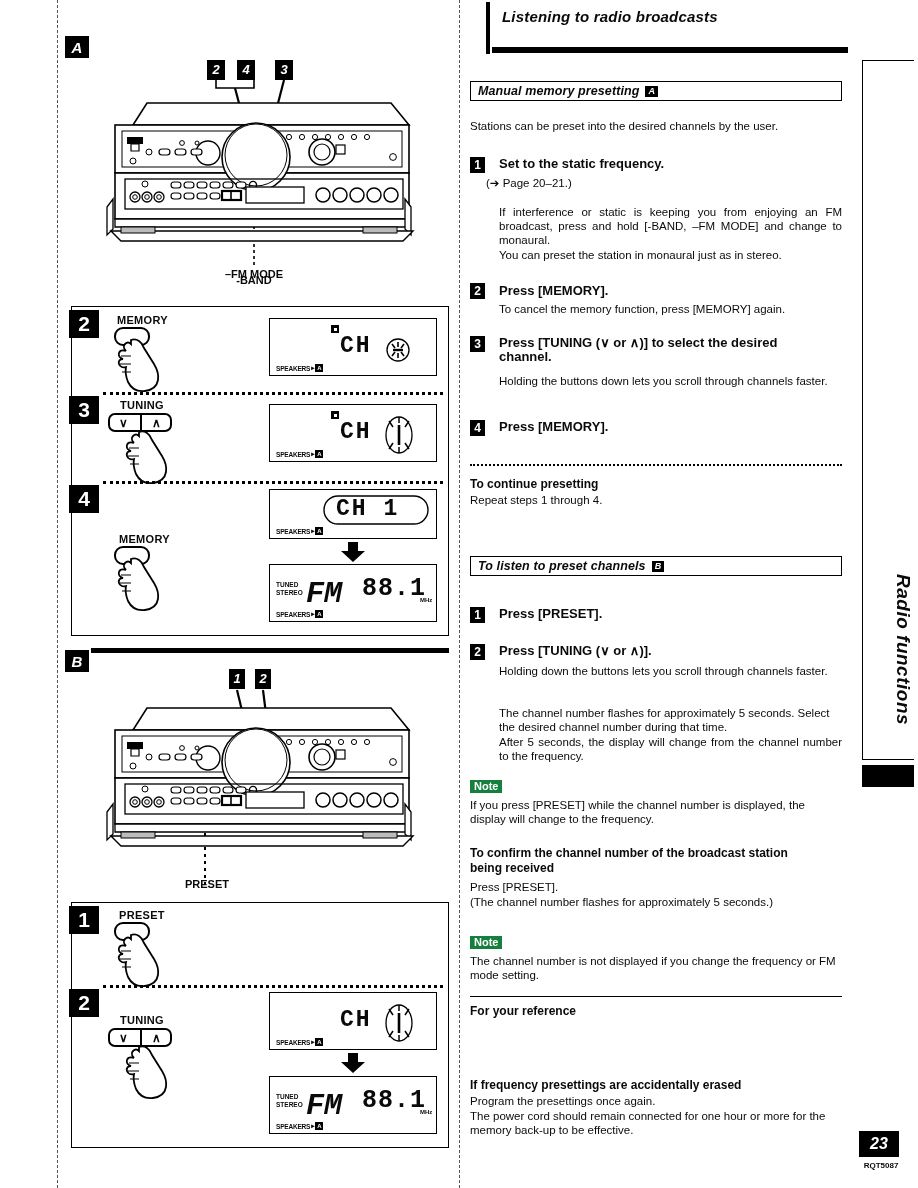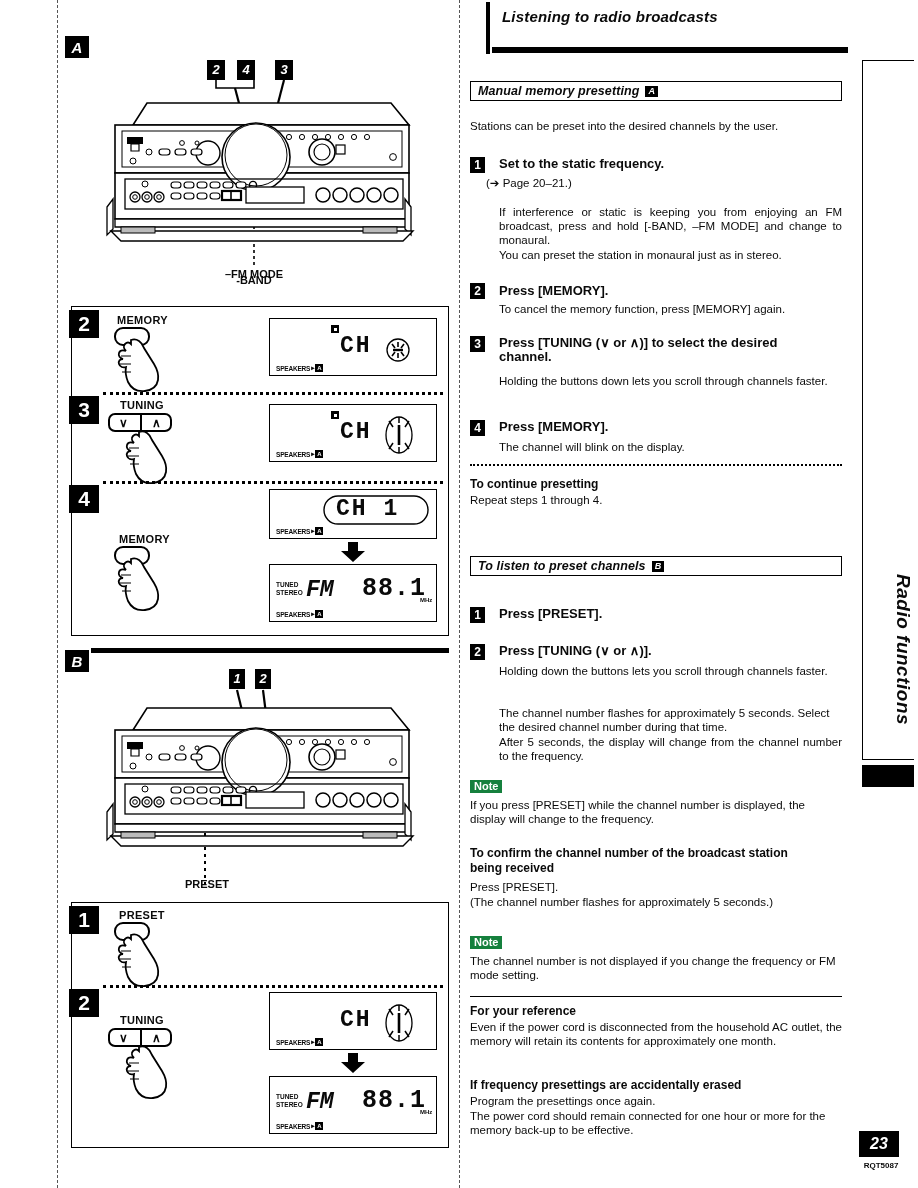--- a/index.html
+++ b/index.html
@@ -83,21 +83,21 @@
   }
   .lcd .memicon::after{
     content:''; position:absolute; left:1.5px; top:1.5px;
     width:3px;height:3px;background:#fff;
   }
   .lcd .tuned {
     position:absolute; font-size:6.5px; font-weight:bold; line-height:7.5px;
   }
   .lcd .fm {
     position:absolute; font-family:"Liberation Mono", monospace;
-    font-size:23px; font-weight:bold; font-style:italic;
+    font-size:30px; font-weight:bold; font-style:italic;
   }
   .lcd .freq {
     position:absolute; font-family:"Liberation Mono", monospace;
     font-size:25px; font-weight:bold; letter-spacing:1px;
   }
   .lcd .mhz { position:absolute; font-size:6px; font-weight:bold; }
   .btn-rect {
     position:absolute; border:2px solid #000; border-radius:7px; background:#fff;
   }
   .btn-rect .divider { position:absolute; top:0; bottom:0; width:2px; background:#000; left:50%; }
@@ -546,21 +546,20 @@
     <div class="stepnum" style="left:0; top:283px;">2</div>
     <div class="steptitle" style="left:29px; top:284px;">Press [MEMORY].</div>
     <div class="para nj" style="left:29px; top:302px; width:343px;">To cancel the memory function, press [MEMORY] again.</div>
 
     <div class="stepnum" style="left:0; top:336px;">3</div>
     <div class="steptitle" style="left:29px; top:336px; width:300px;">Press [TUNING (∨ or ∧)] to select the desired channel.</div>
     <div class="para" style="left:29px; top:374px; width:343px;">Holding the buttons down lets you scroll through channels faster.</div>
 
     <div class="stepnum" style="left:0; top:420px;">4</div>
     <div class="steptitle" style="left:29px; top:420px;">Press [MEMORY].</div>
-    <div class="para nj" style="left:29px; top:440px; width:343px;">The channel will blink on the display.</div>
 
     <div class="dotrule" style="top:464px;"></div>
 
     <div class="bold-head" style="top:477px;">To continue presetting</div>
     <div class="para nj" style="top:493px;">Repeat steps 1 through 4.</div>
 
     <div class="sec-head" style="top:556px;">
       <span>To listen to preset channels</span>
       <span class="abox">B</span>
     </div>
@@ -579,21 +578,20 @@
 
     <div class="bold-head" style="top:846px; width:330px; line-height:15px;">To confirm the channel number of the broadcast station being received</div>
     <div class="para nj" style="top:880px;">Press [PRESET].</div>
     <div class="para nj" style="top:895px;">(The channel number flashes for approximately 5 seconds.)</div>
 
     <div class="note-tag" style="left:0; top:936px;">Note</div>
     <div class="para nj" style="top:954px; width:372px;">The channel number is not displayed if you change the frequency or FM mode setting.</div>
 
     <div class="hrule" style="top:996px;"></div>
     <div class="bold-head" style="top:1004px;">For your reference</div>
-    <div class="para" style="top:1020px; width:372px;">Even if the power cord is disconnected from the household AC outlet, the memory will retain its contents for approximately one month.</div>
 
     <div class="bold-head" style="top:1078px;">If frequency presettings are accidentally erased</div>
     <div class="para nj" style="top:1094px;">Program the presettings once again.</div>
     <div class="para nj" style="top:1109px; width:372px;">The power cord should remain connected for one hour or more for the memory back-up to be effective.</div>
   </div>
 
   <div id="tab-col"></div>
   <div id="tab-label">Radio functions</div>
   <div id="tab-black"></div>
   <div id="pagebox">23</div>

